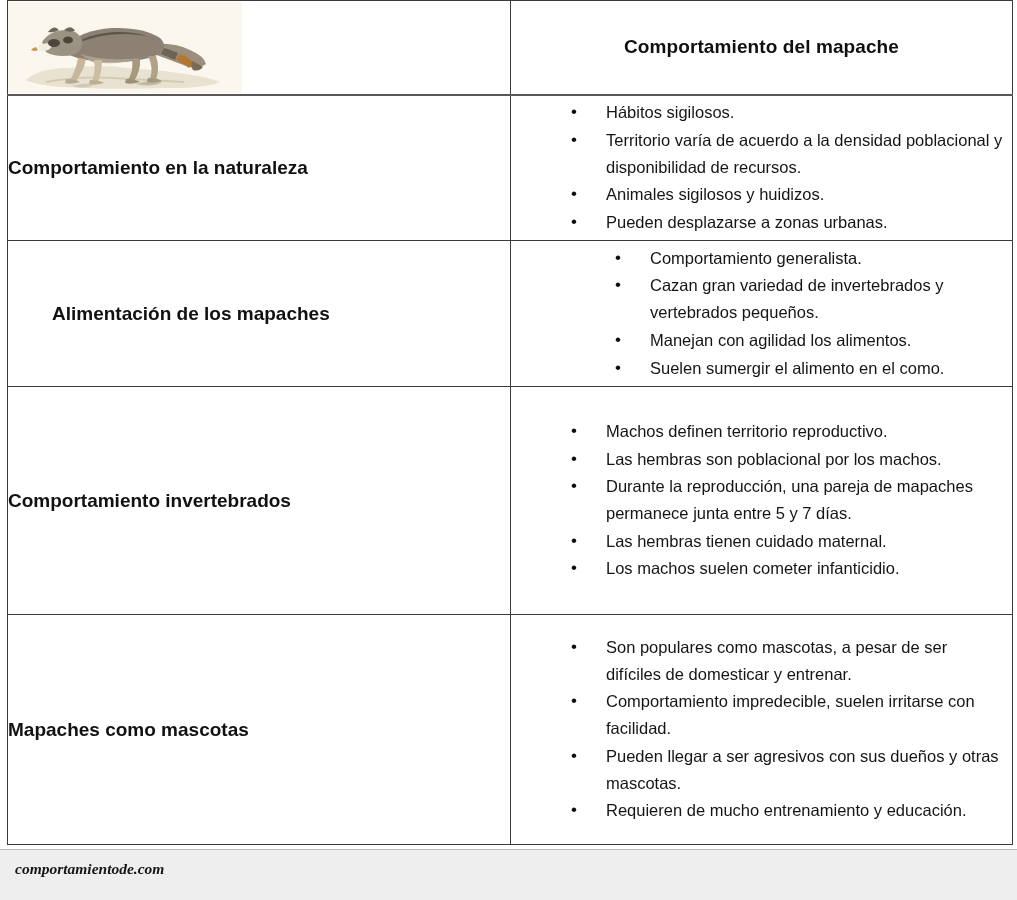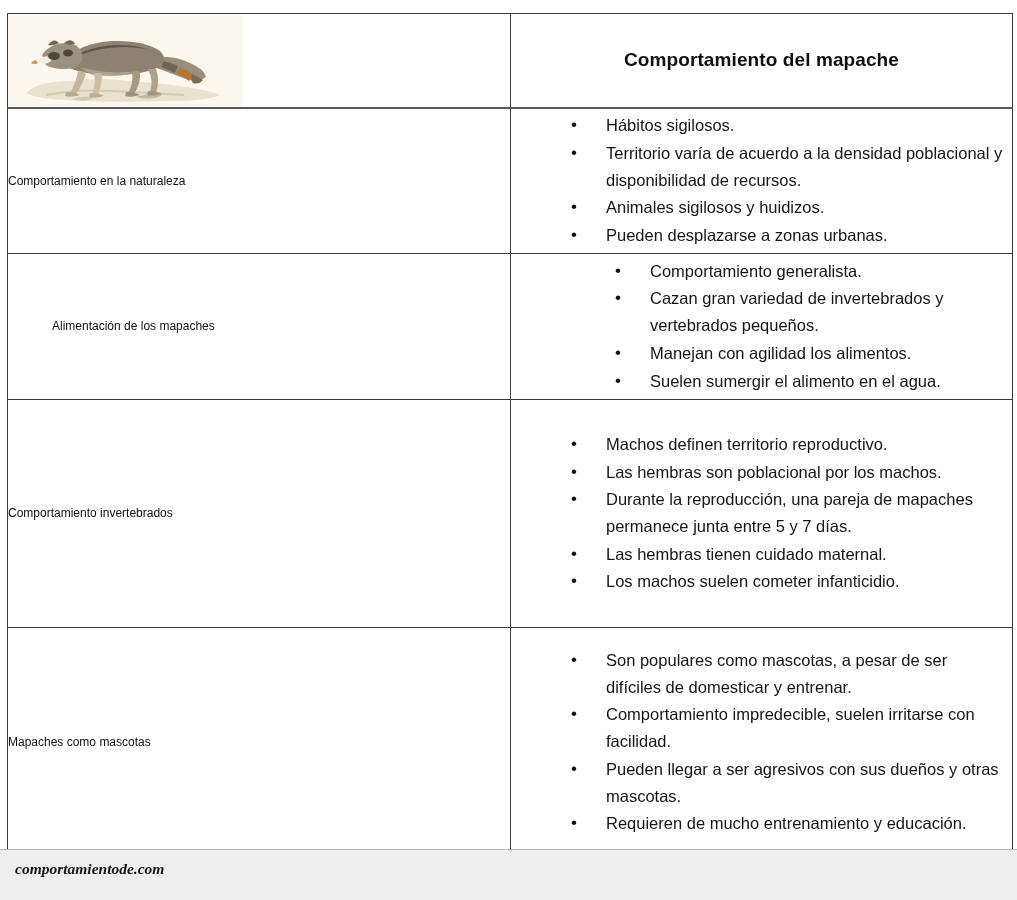--- a/index.html
+++ b/index.html
@@ -20,21 +20,21 @@
     width: 1017px;
     height: 900px;
     background: #ffffff;
     box-sizing: border-box;
   }
 
   
   .info-table {
     position: absolute;
     left: 7px;
-    top: 13px;
+    top: 0;
     width: 1003px;
     border-collapse: collapse;
     table-layout: fixed;
     background: #7dd3fc;
   }
 
   .info-table td {
     border: 1px solid #3b3b3b;
     vertical-align: middle;
     padding: 0;
@@ -75,22 +75,22 @@
     color: #101010;
     letter-spacing: 0.1px;
     line-height: 1.2;
   }
 
   
   .label-cell {
     padding: 6px 10px 6px 14px;
   }
   .row-label {
-    font-size: 12px;
-    font-weight: normal;
+    font-size: 19px;
+    font-weight: bold;
     color: #111111;
     line-height: 1.25;
   }
 
   .body-cell {
     padding: 9px 10px 9px 0;
     vertical-align: top;
   }
 
   ul.bullets {
@@ -214,21 +214,21 @@
 
       <tr class="row-2">
         <td class="col-label label-cell">
           <div class="row-label">Alimentación de los mapaches</div>
         </td>
         <td class="col-body body-cell">
           <ul class="bullets">
             <li>Comportamiento generalista.</li>
             <li>Cazan gran variedad de invertebrados y vertebrados pequeños.</li>
             <li>Manejan con agilidad los alimentos.</li>
-            <li>Suelen sumergir el alimento en el agua.</li>
+            <li>Suelen sumergir el alimento en el como.</li>
           </ul>
         </td>
       </tr>
 
       <tr class="row-3">
         <td class="col-label label-cell">
           <div class="row-label">Comportamiento invertebrados</div>
         </td>
         <td class="col-body body-cell">
           <ul class="bullets">

